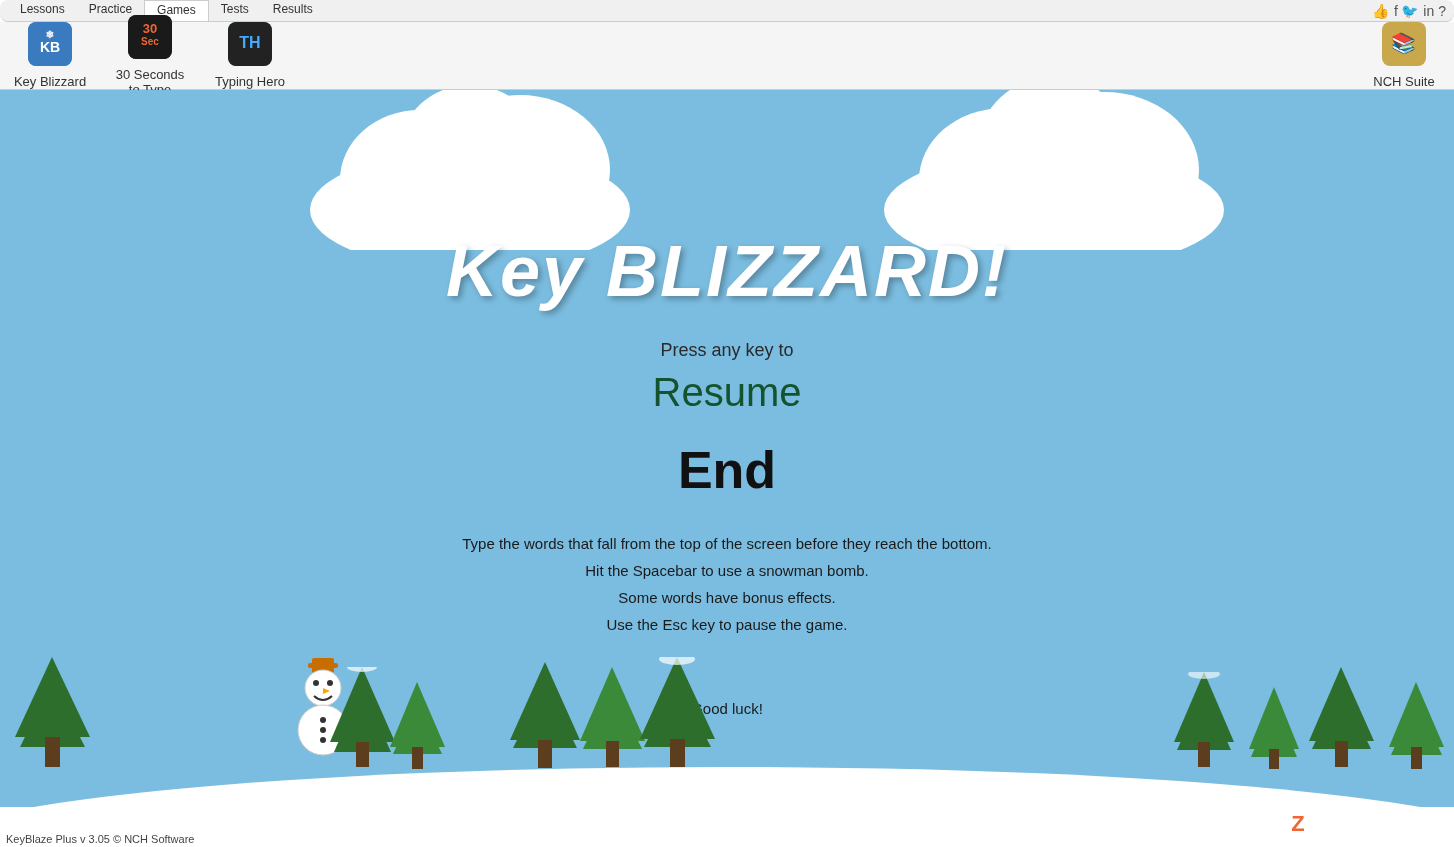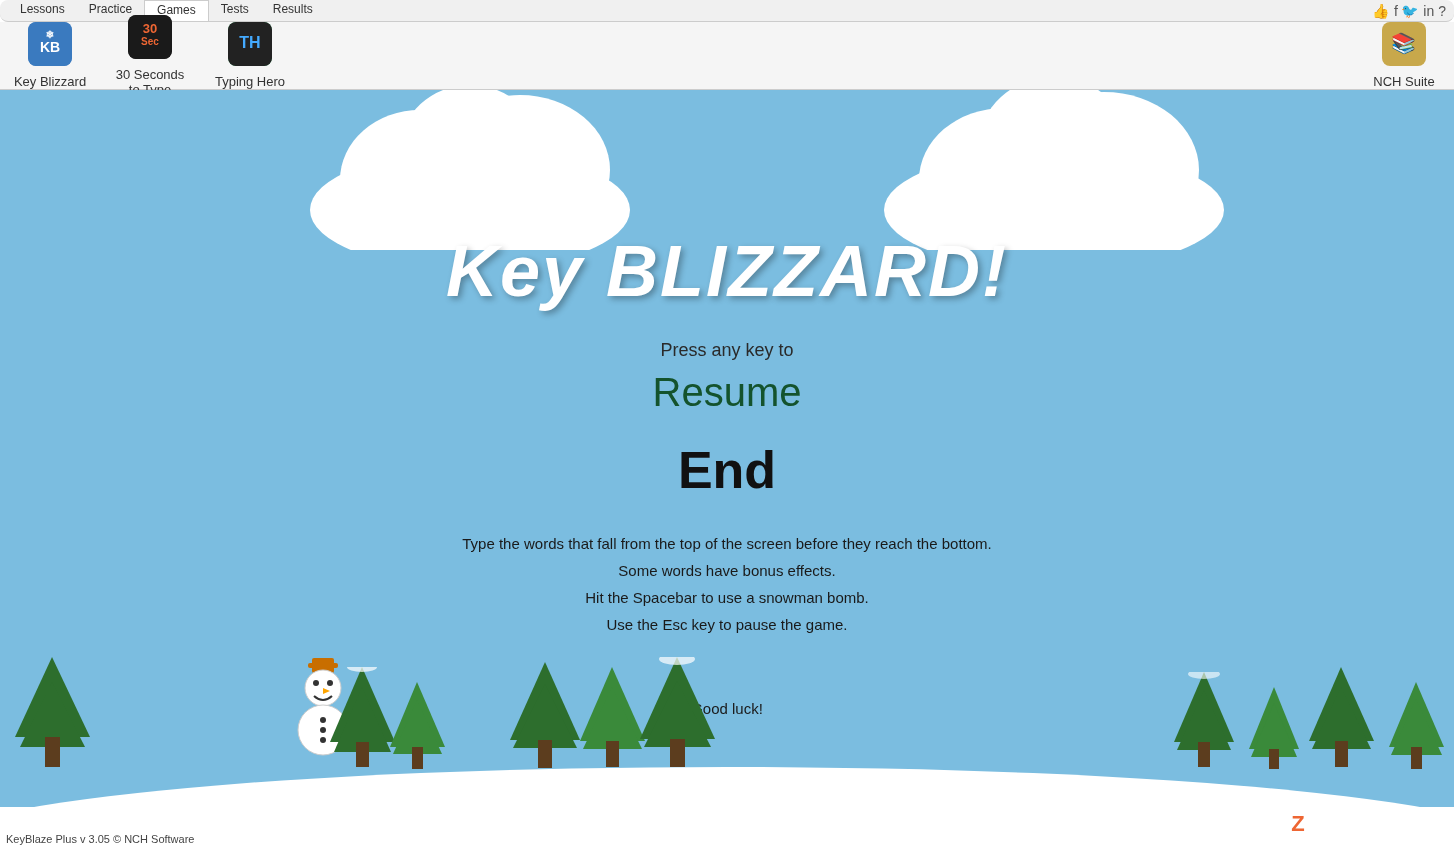--- a/index.html
+++ b/index.html
@@ -271,22 +271,22 @@
   <div class="game-title">Key BLIZZARD!</div>
 
   <div class="press-any-key">Press any key to</div>
 
   <div class="resume-text">Resume</div>
 
   <div class="end-text">End</div>
 
   <div class="instructions">
     <div>Type the words that fall from the top of the screen before they reach the bottom.</div>
+    <div>Hit the Spacebar to use a snowman bomb.</div>
     <div>Some words have bonus effects.</div>
-    <div>Hit the Spacebar to use a snowman bomb.</div>
     <div>Use the Esc key to pause the game.</div>
   </div>
 
   <div class="good-luck">Good luck!</div>
 
   <svg style="position:absolute;bottom:0;left:0;width:100%;height:120px;" viewBox="0 0 1454 120" preserveAspectRatio="none">
     <ellipse cx="727" cy="120" rx="800" ry="80" fill="white"></ellipse>
     <rect x="0" y="80" width="1454" height="40" fill="white"></rect>
   </svg>
 

